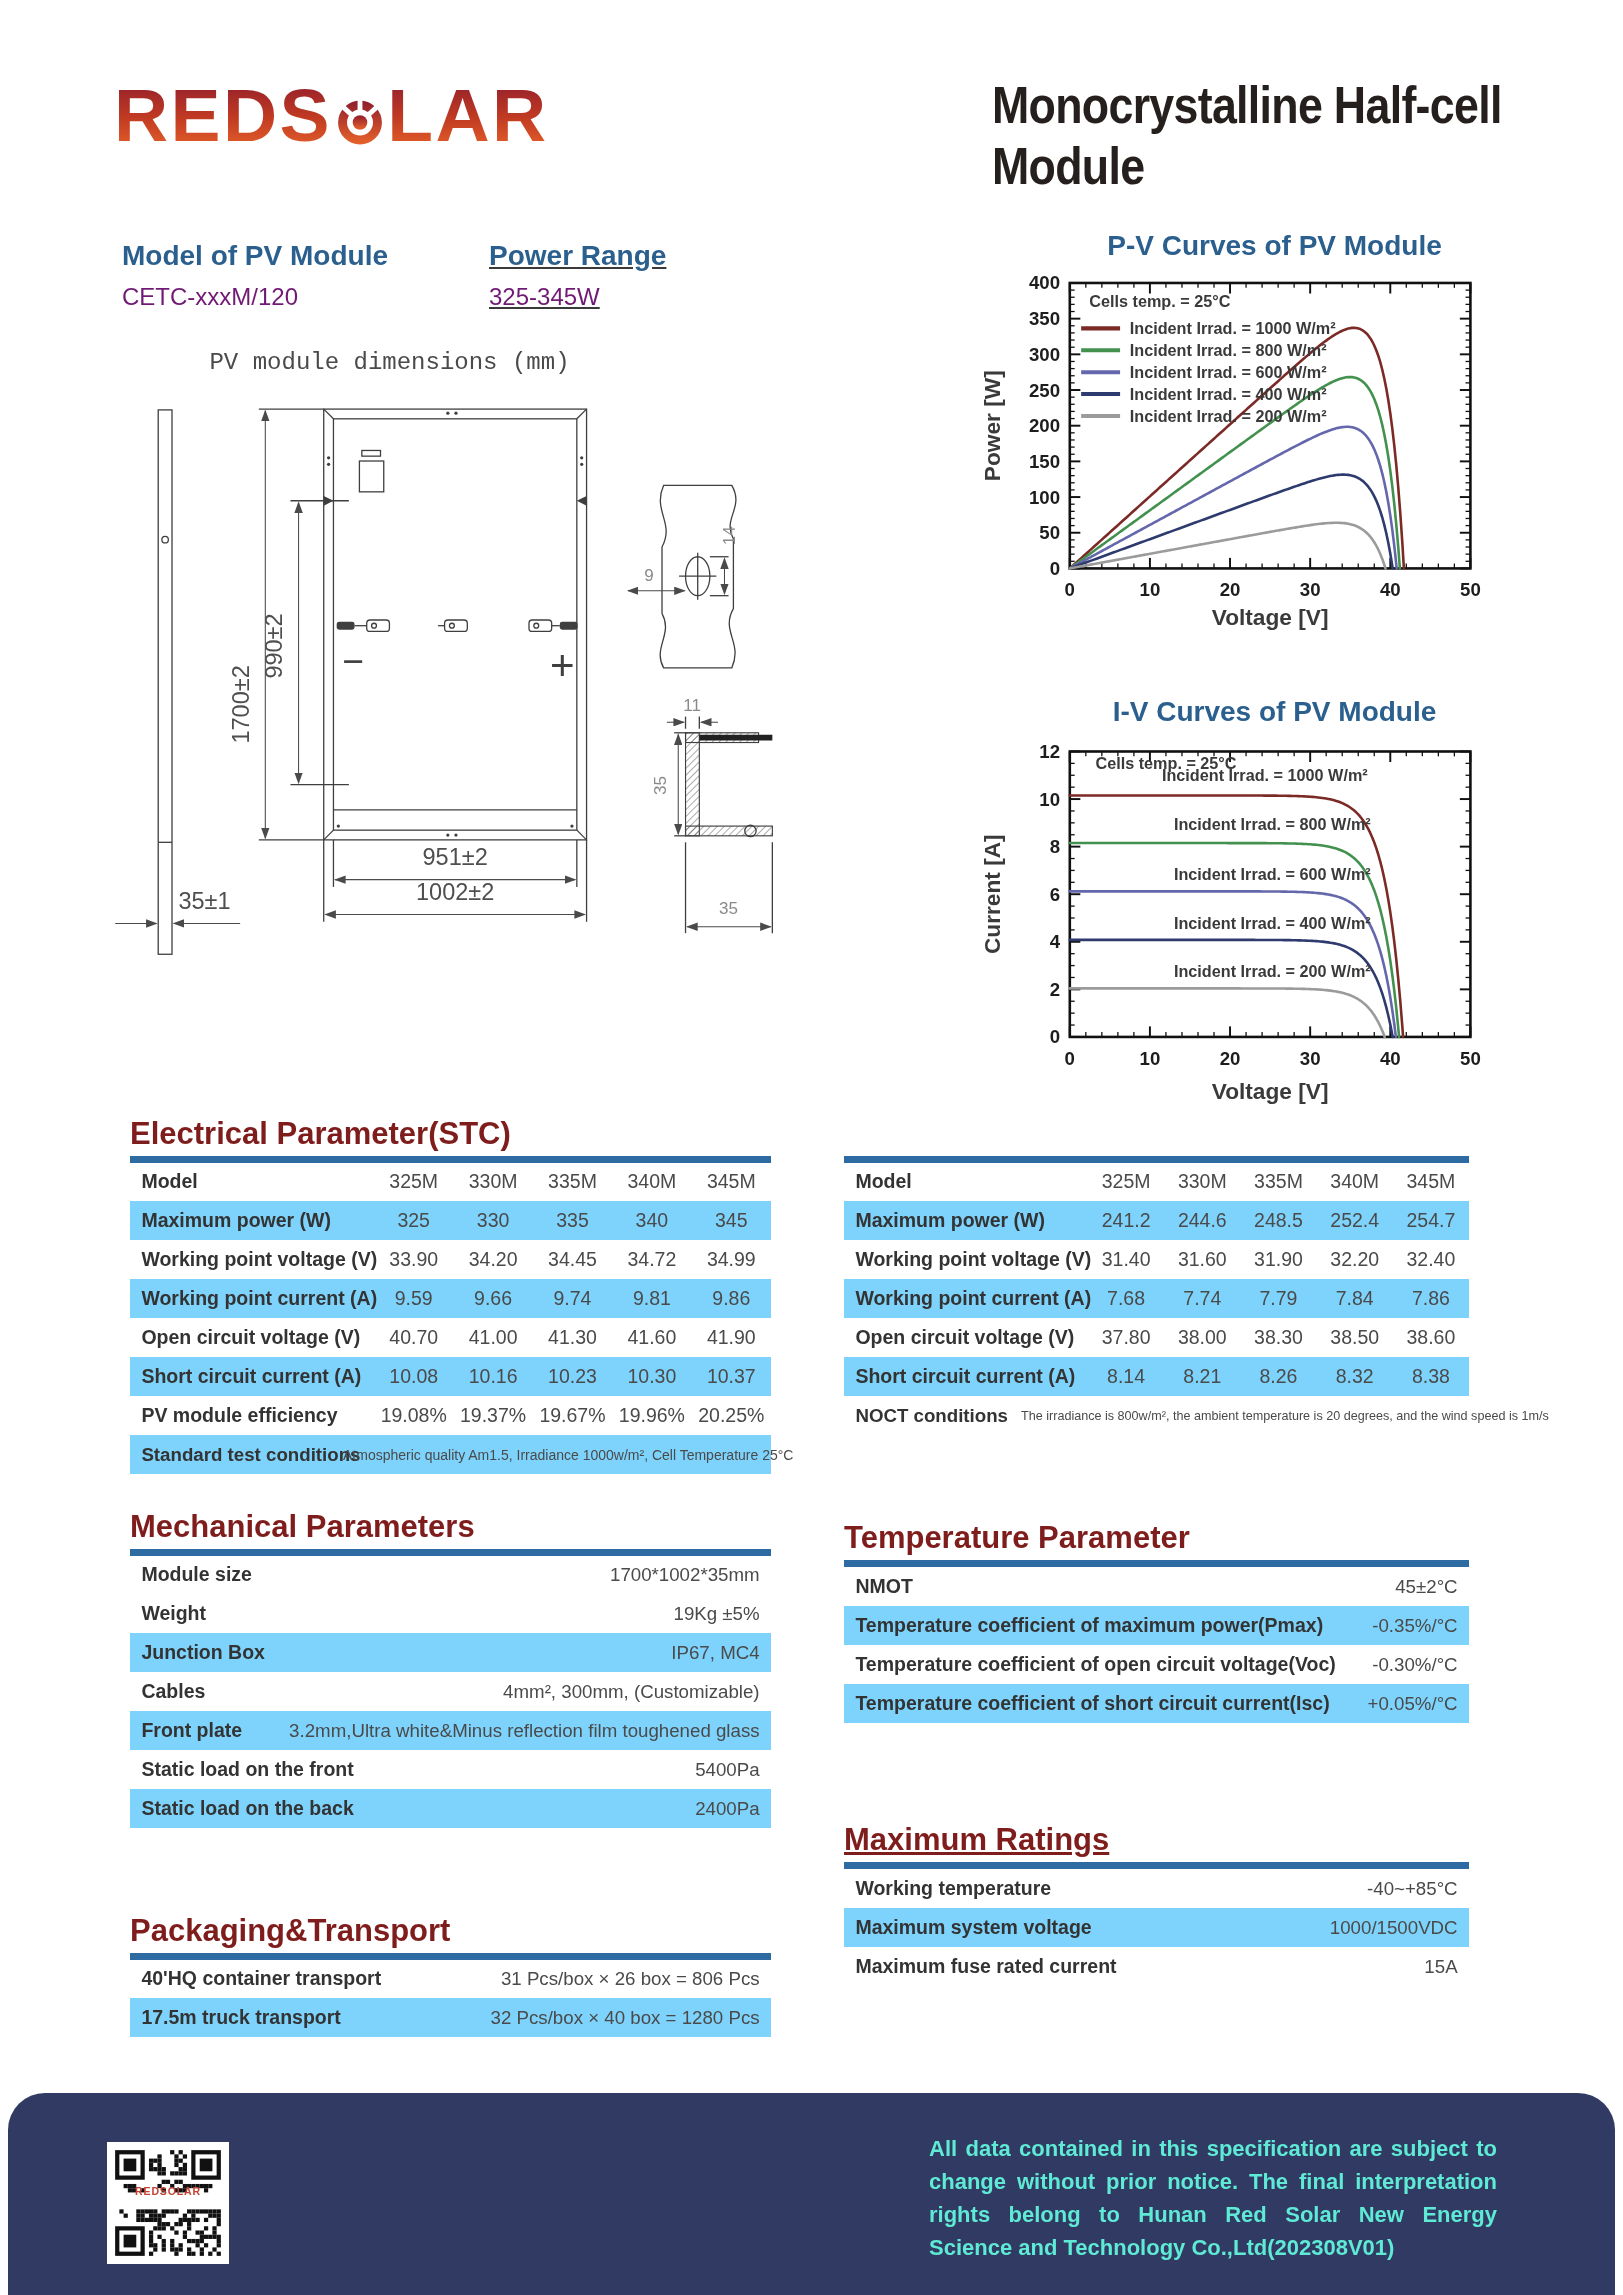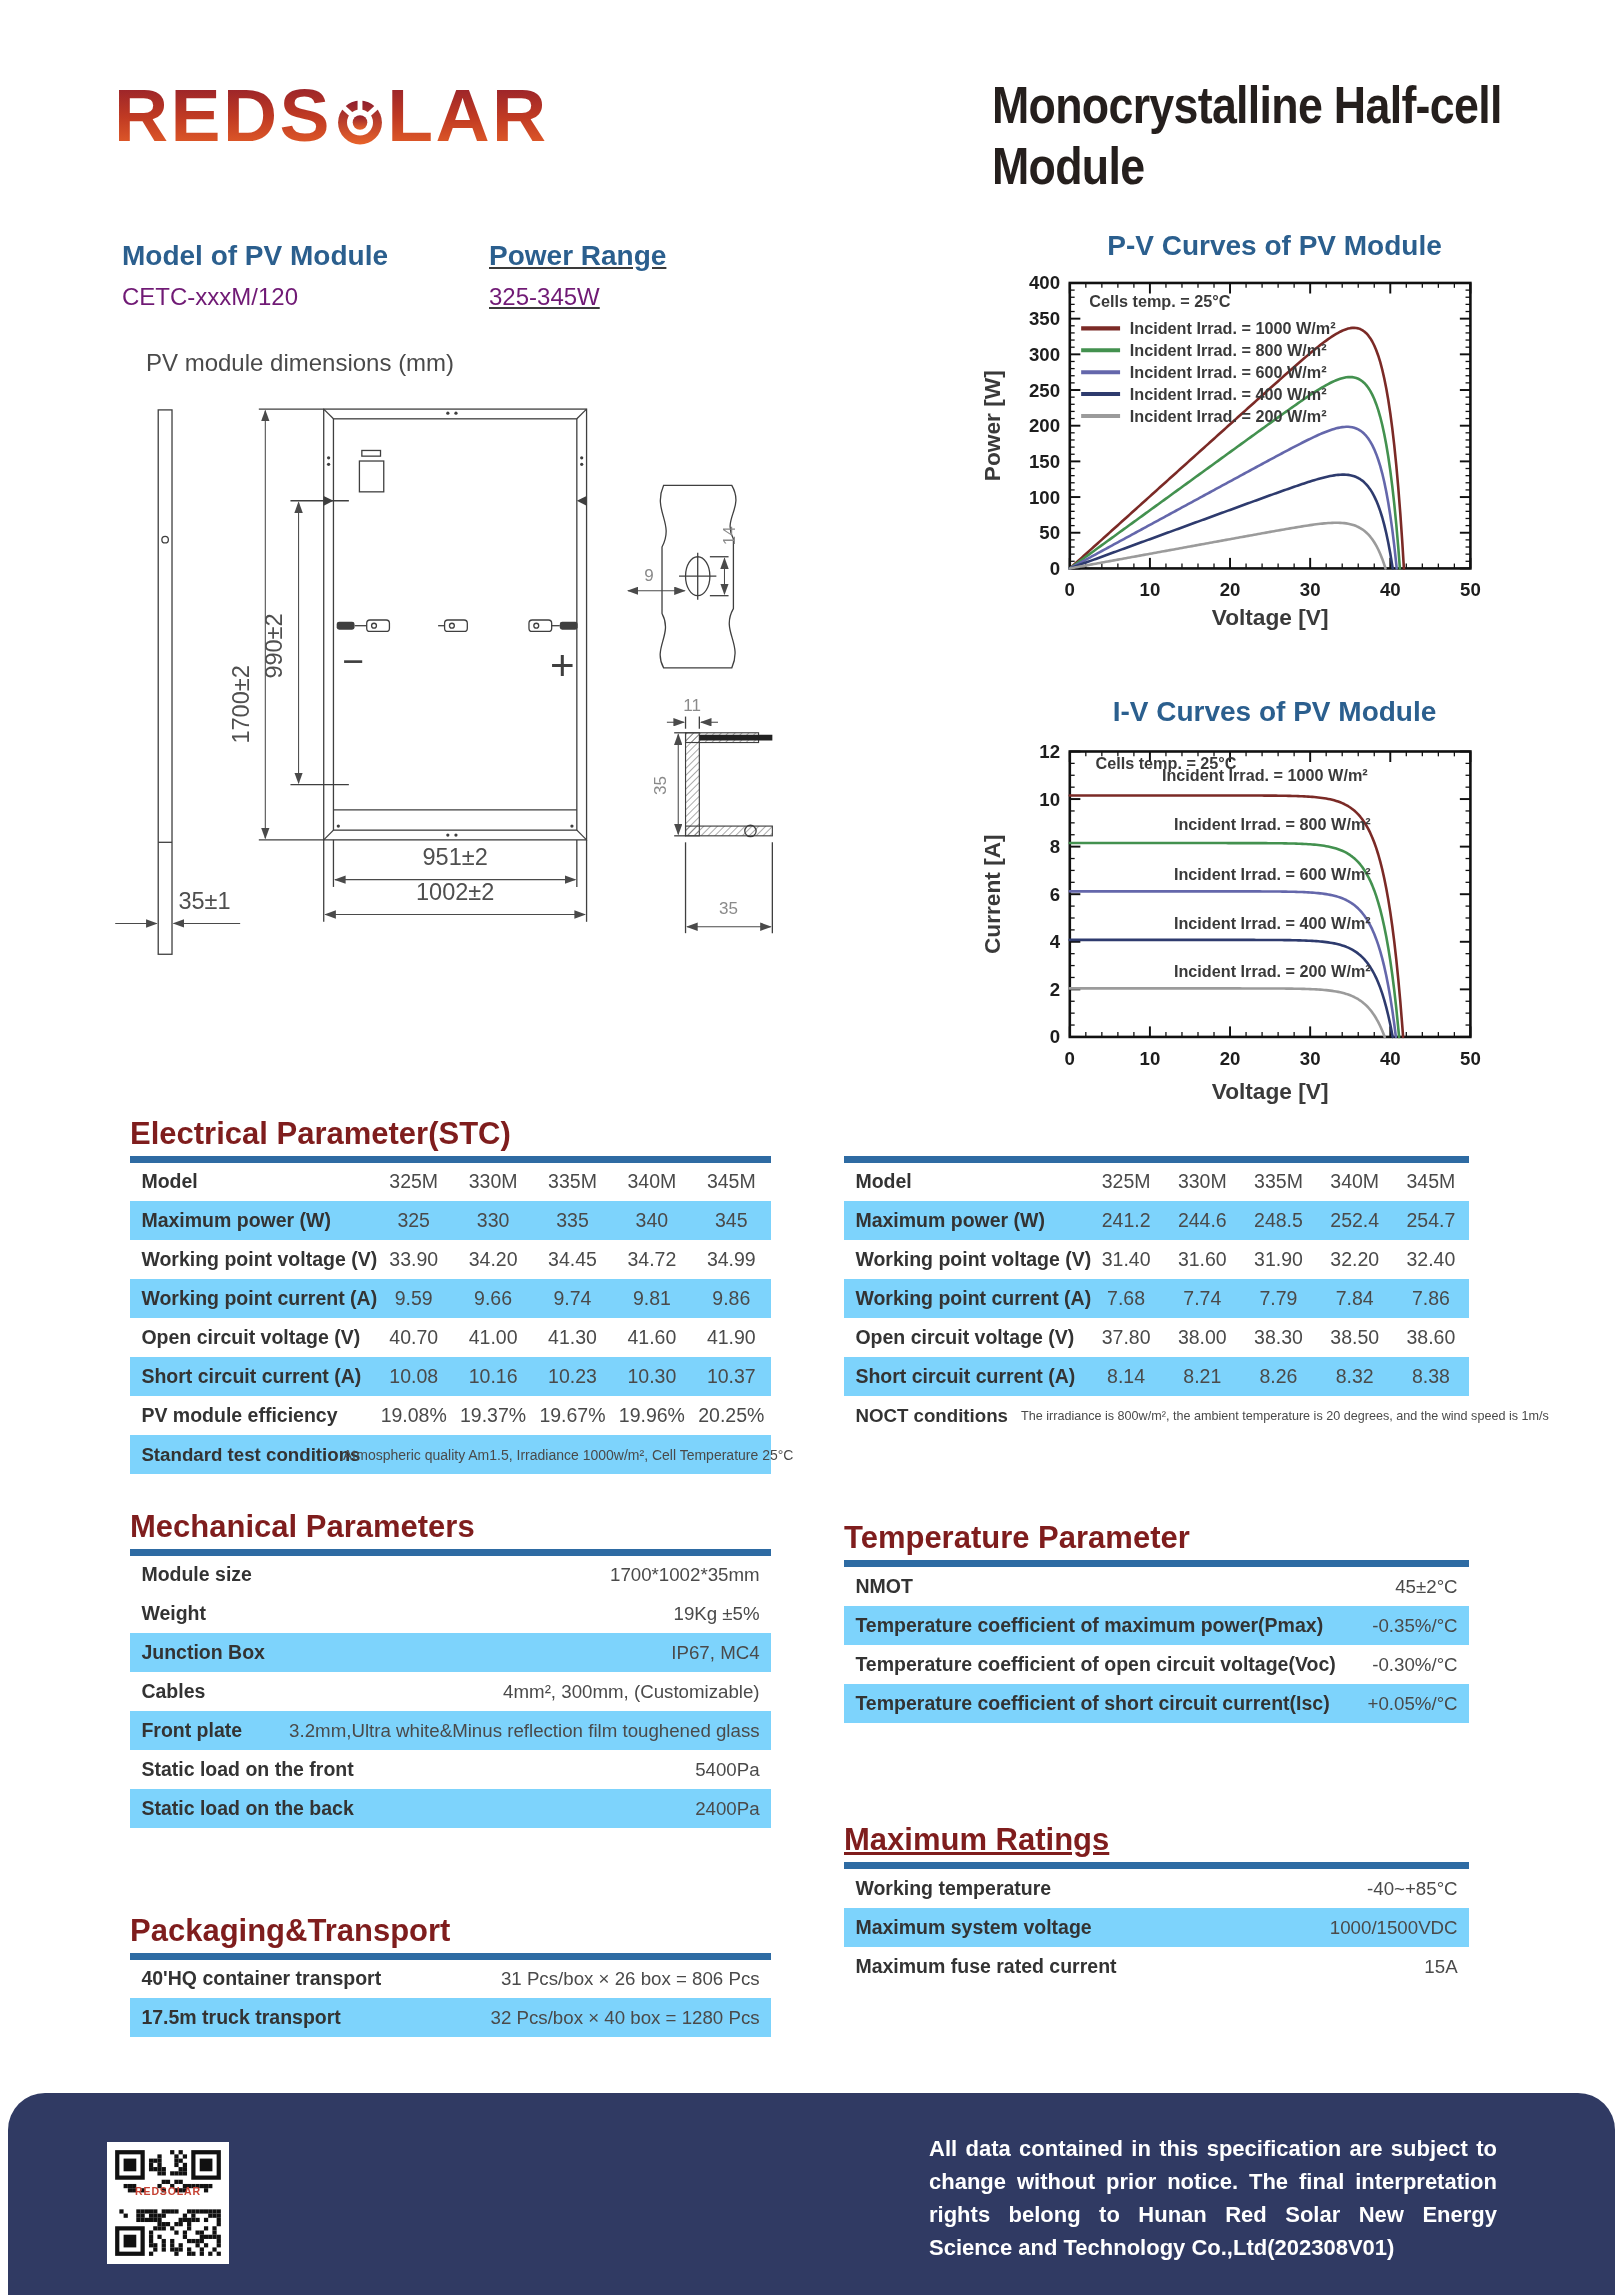--- a/index.html
+++ b/index.html
@@ -8,21 +8,21 @@
   .abs{position:absolute;}
   
   .logo{display:flex;align-items:center;}
   .logo-seg{font-weight:800;font-size:75px;letter-spacing:2.4px;
     background:linear-gradient(180deg,#8f1d2c 0%,#c03a23 52%,#e8632a 100%);
     -webkit-background-clip:text;background-clip:text;color:transparent;line-height:1;}
   .doc-title{font-size:52px;font-weight:800;color:#251f1d;line-height:1.18;
     transform:scaleX(.86);transform-origin:left top;letter-spacing:-0.8px;}
   .blue-head{font-size:28px;font-weight:700;color:#2b5f8e;}
   .head-val{font-size:24px;color:#701a75;margin-top:11.4px;}
-  .dim-caption{font-size:24px;color:#4a4a4a;width:487px;}
+  .dim-caption{font-size:24px;color:#4a4a4a;text-align:center;width:487px;font-family:Liberation Mono, monospace;}
   
   .sec-title{font-size:31px;font-weight:700;color:#7f1d1d;line-height:1.1;}
   .rule{background:#2e6ba3;height:6.5px;}
   
   .mrow{display:grid;grid-template-columns:244px repeat(5,1fr);align-items:center;height:39px;}
   .shade{background:#7dd3fc;}
   .lbl{font-weight:700;font-size:19.5px;color:#333;padding-left:11.4px;white-space:nowrap;}
   .val{text-align:center;font-size:19.5px;color:#4a4a4a;}
   .frow{display:grid;align-items:center;height:39px;}
   .frow .note{font-size:14px;color:#4a4a4a;white-space:nowrap;}
@@ -35,21 +35,21 @@
   .ax-lab{font-size:28px;font-weight:700;fill:#3a3a3a;}
   .leg-lab{font-size:20px;font-weight:700;fill:#3a3a3a;}
   
   .dln{stroke:#3f3f3f;stroke-width:1.6;fill:none;}
   .dim{stroke:#4a4a4a;stroke-width:1.3;fill:none;
        marker-start:url(#ar);marker-end:url(#ar);}
   .dimtxt{font-size:29px;fill:#4f4f4f;}
   .smalltxt{font-size:21px;fill:#8a8a8a;}
   
   .footer{background:#303a63;border-radius:37px 37px 0 0;}
-  .foot-text{font-size:22px;font-weight:700;color:#ffffff;line-height:1.5;text-align:justify;}
+  .foot-text{font-size:22px;font-weight:700;color:#5eead4;line-height:1.5;text-align:justify;}
 </style>
 </head>
 <body>
 
 <div class="abs logo" style="left:114px;top:78px;">
   <span class="logo-seg">REDS</span>
   <svg width="52" height="52" viewBox="0 0 64 64" style="margin:0 1.6px;transform:translateY(4.9px);">
     <defs>
         <linearGradient id="lg" x1="0" y1="0" x2="0" y2="1">
       <stop offset="0" stop-color="#8f1d2c"></stop>

